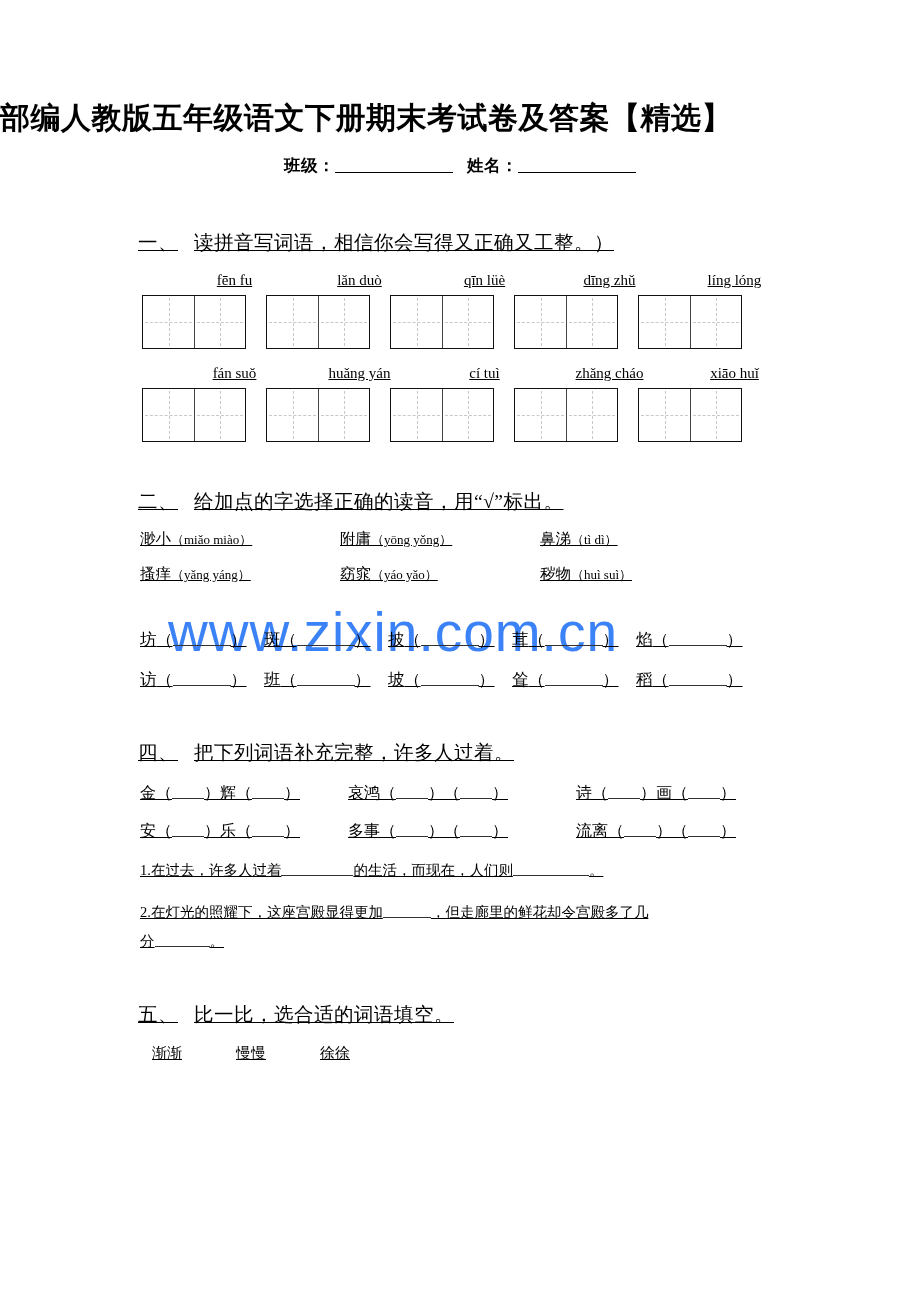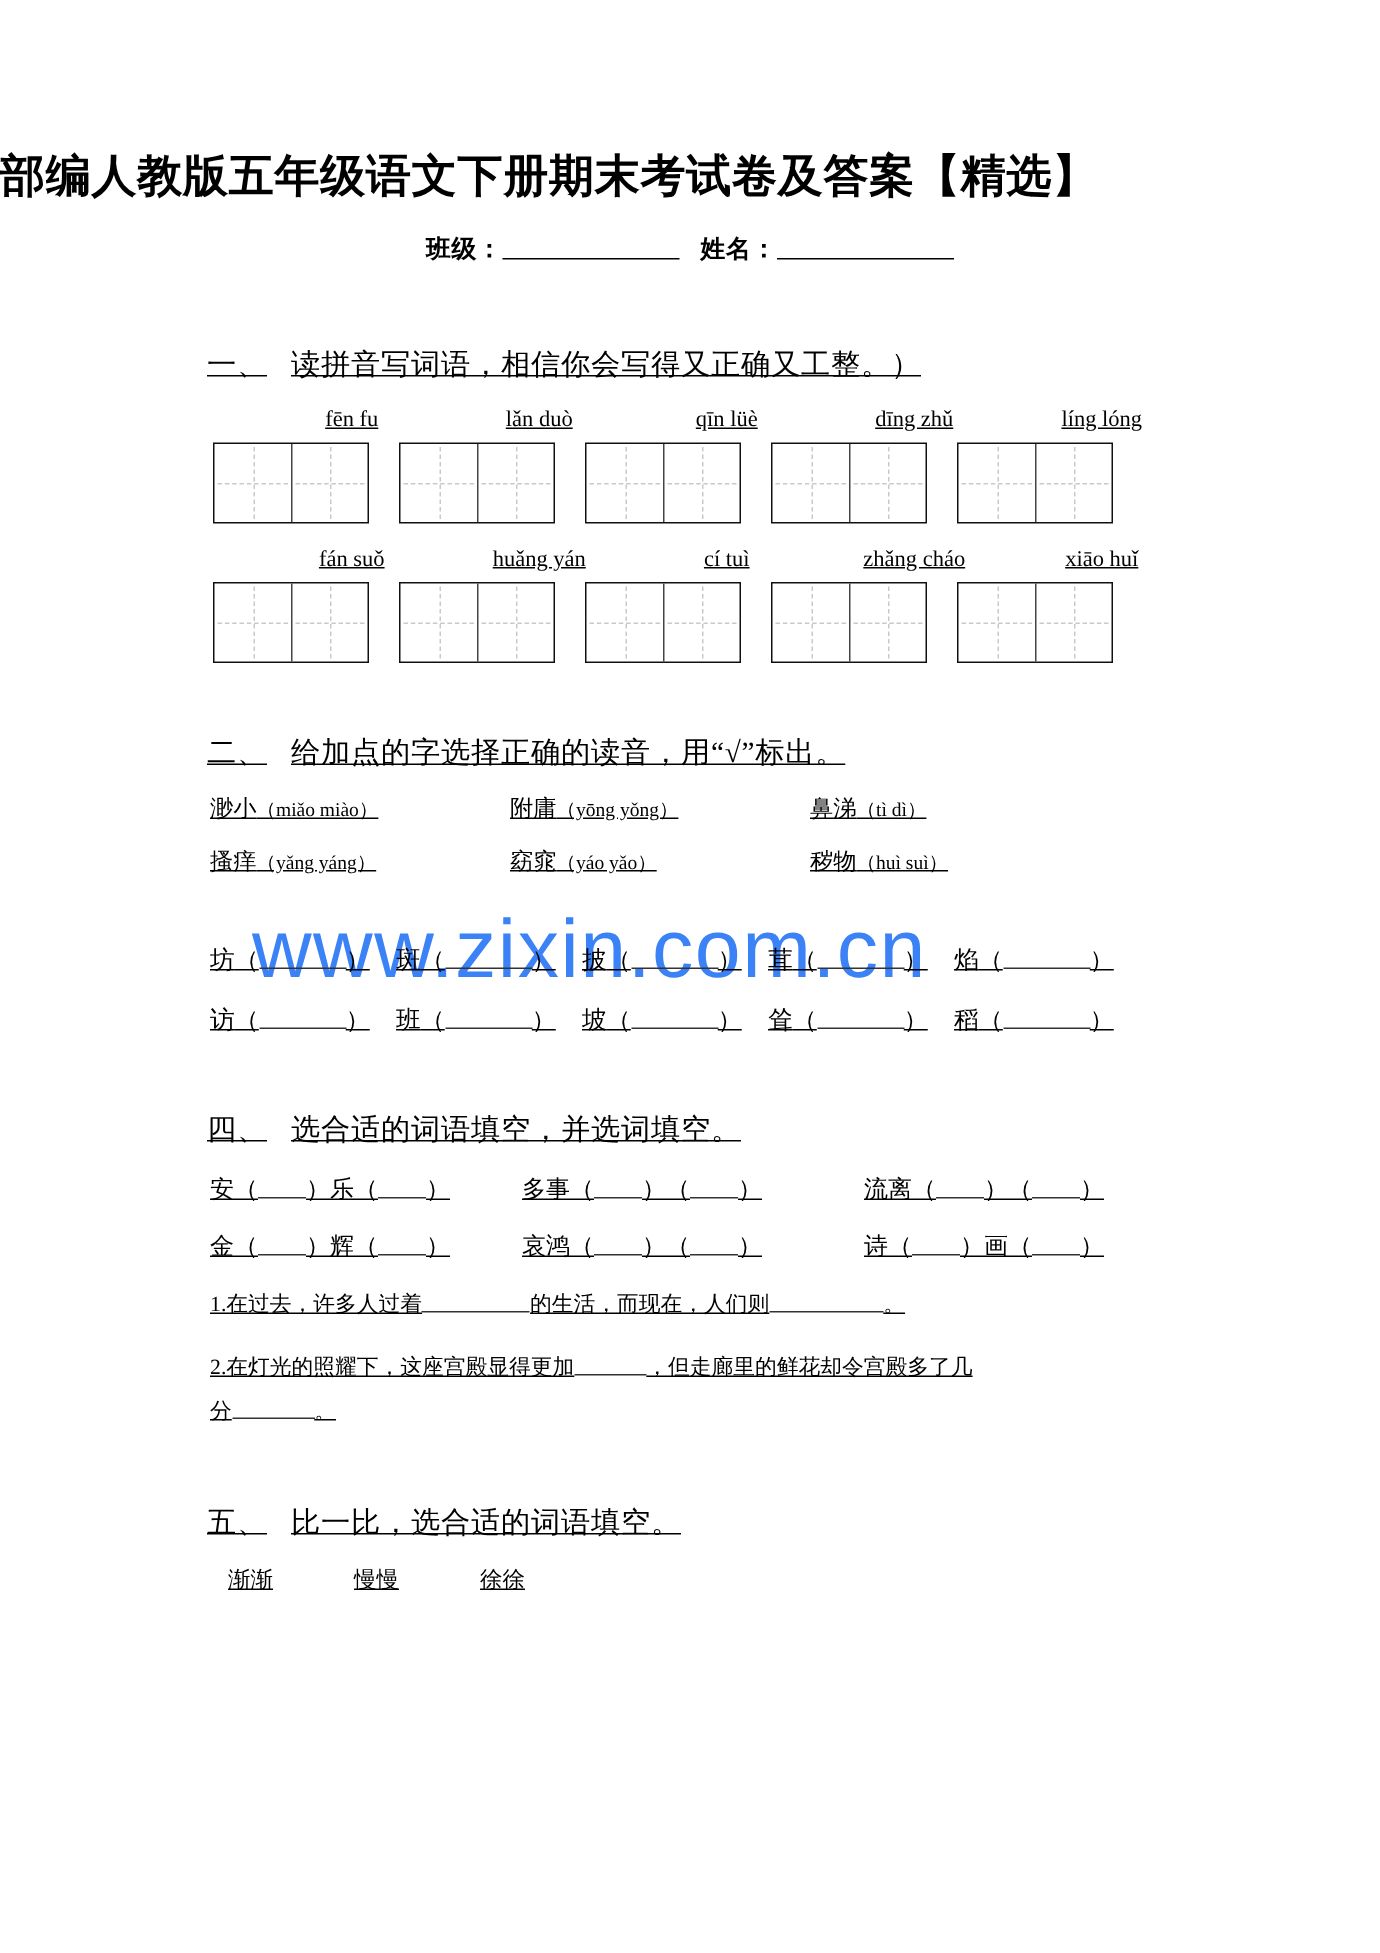--- a/index.html
+++ b/index.html
@@ -335,35 +335,35 @@
         <div class="charpair"><span class="han">访</span>（<span class="blank-md"></span>）</div>
         <div class="charpair"><span class="han">班</span>（<span class="blank-md"></span>）</div>
         <div class="charpair"><span class="han">坡</span>（<span class="blank-md"></span>）</div>
         <div class="charpair"><span class="han">耸</span>（<span class="blank-md"></span>）</div>
         <div class="charpair"><span class="han">稻</span>（<span class="blank-md"></span>）</div>
       </div>
     </div>
 
     <div class="section" id="q4">
       <div class="sec-head">
-        <span class="num">四、</span><span>选合适的词语填空，并选词填空。</span>
+        <span class="num">四、</span><span>把下列词语补充完整，许多人过着。</span>
+      </div>
+
+      <div class="idiomline">
+        <div class="idiom-g g1"><span>金（</span><span class="blank-sm"></span><span>）辉（</span><span class="blank-sm"></span><span>）</span></div>
+        <div class="idiom-g g2"><span>哀鸿（</span><span class="blank-sm"></span><span>）（</span><span class="blank-sm"></span><span>）</span></div>
+        <div class="idiom-g g3"><span>诗（</span><span class="blank-sm"></span><span>）画（</span><span class="blank-sm"></span><span>）</span></div>
       </div>
 
       <div class="idiomline">
         <div class="idiom-g g1"><span>安（</span><span class="blank-sm"></span><span>）乐（</span><span class="blank-sm"></span><span>）</span></div>
         <div class="idiom-g g2"><span>多事（</span><span class="blank-sm"></span><span>）（</span><span class="blank-sm"></span><span>）</span></div>
         <div class="idiom-g g3"><span>流离（</span><span class="blank-sm"></span><span>）（</span><span class="blank-sm"></span><span>）</span></div>
       </div>
 
-      <div class="idiomline">
-        <div class="idiom-g g1"><span>金（</span><span class="blank-sm"></span><span>）辉（</span><span class="blank-sm"></span><span>）</span></div>
-        <div class="idiom-g g2"><span>哀鸿（</span><span class="blank-sm"></span><span>）（</span><span class="blank-sm"></span><span>）</span></div>
-        <div class="idiom-g g3"><span>诗（</span><span class="blank-sm"></span><span>）画（</span><span class="blank-sm"></span><span>）</span></div>
-      </div>
-
       <div class="sentence">
         <span>1.在过去，许多人过着</span><span class="blank-s1"></span><span>的生活，而现在，人们则</span><span class="blank-s2"></span><span>。</span>
       </div>
 
       <div class="sentence">
         <span>2.在灯光的照耀下，这座宫殿显得更加</span><span class="blank-s3"></span><span>，但走廊里的鲜花却令宫殿多了几</span><br><span>分</span><span class="blank-s4"></span><span>。</span>
       </div>
     </div>
 
     <div class="section" id="q5">

